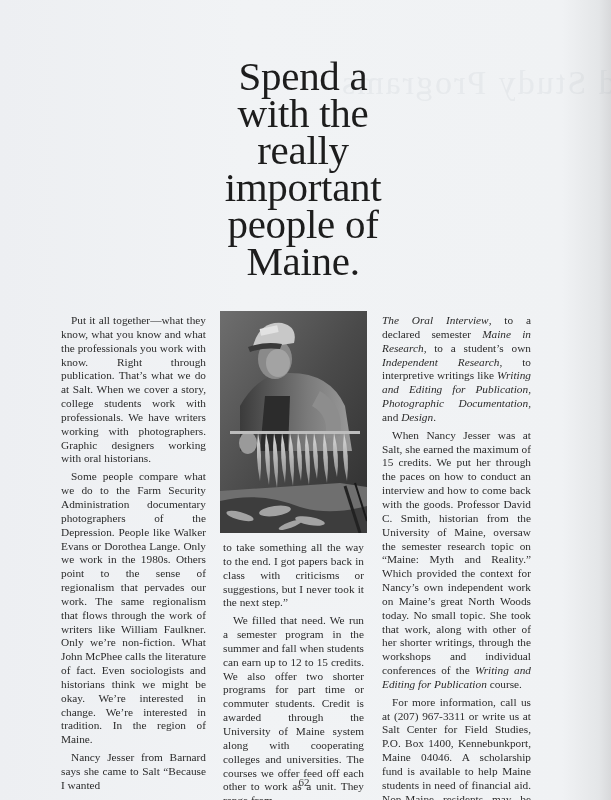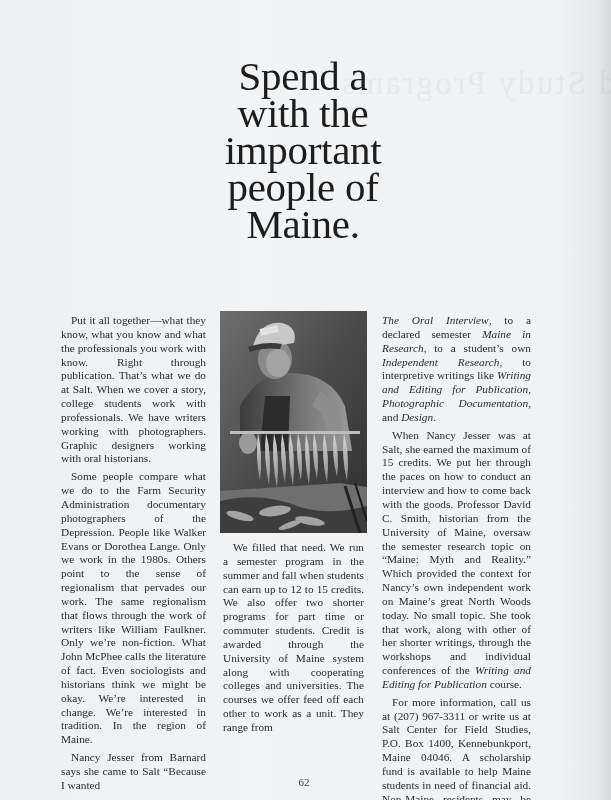--- a/index.html
+++ b/index.html
@@ -95,20 +95,21 @@
 </head>
 <body>
 
 <div class="page">
 
   <div class="show-through">Salt Field Study Programs</div>
 
   <h1 class="headline">
     <span>Spend a</span>
     <span>with the</span>
+    <span>really</span>
     <span>important</span>
     <span>people of</span>
     <span>Maine.</span>
   </h1>
 
   <div class="col col-left">
     <p>Put it all together—what they know, what you know and what the professionals you work with know. Right through publication. That’s what we do at Salt. When we cover a story, college students work with professionals. We have writers working with photog­raphers. Graphic designers work­ing with oral historians.</p>
     <p>Some people compare what we do to the Farm Security Adminis­tration documentary photogra­phers of the Depression. People like Walker Evans or Dorothea Lange. Only we work in the 1980s. Others point to the sense of regionalism that pervades our work. The same regionalism that flows through the work of writers like William Faulk­ner. Only we’re non-fiction. What John McPhee calls the literature of fact. Even sociologists and histo­rians think we might be okay. We’re interested in change. We’re interested in tradition. In the region of Maine.</p>
     <p>Nancy Jesser from Barnard says she came to Salt “Because I wanted</p>
   </div>
@@ -171,20 +172,21 @@
         <ellipse cx="55" cy="200" rx="16" ry="5" transform="rotate(-8 55 200)"></ellipse>
         <ellipse cx="90" cy="210" rx="15" ry="4" transform="rotate(10 90 210)"></ellipse>
         <ellipse cx="70" cy="214" rx="12" ry="3" transform="rotate(-20 70 214)"></ellipse>
       </g>
       <line x1="125" y1="175" x2="140" y2="222" stroke="#222" stroke-width="3"></line>
       <line x1="135" y1="172" x2="147" y2="210" stroke="#1a1a1a" stroke-width="2"></line>
     </svg>
   </div>
 
   <div class="col col-mid">
+    <p class="noindent">to take something all the way to the end. I got papers back in class with criticisms or suggestions, but I never took it the next step.”</p>
     <p>We filled that need. We run a semester program in the summer and fall when students can earn up to 12 to 15 credits. We also offer two shorter programs for part time or commuter students. Credit is awarded through the University of Maine system along with cooper­ating colleges and universities. The courses we offer feed off each other to work as a unit. They range from</p>
   </div>
 
   <div class="col col-right">
     <p class="noindent"><i>The Oral Interview</i><span>, to a declared semester </span><i>Maine in Research</i><span>, to a student’s own </span><i>Independent Re­search</i><span>, to interpretive writings like </span><i>Writing and Editing for Publica­tion</i><span>, </span><i>Photographic Documen­tation</i><span>, and </span><i>Design</i><span>.</span></p>
     <p><span>When Nancy Jesser was at Salt, she earned the maximum of 15 credits. We put her through the paces on how to conduct an inter­view and how to come back with the goods. Professor David C. Smith, historian from the Univer­sity of Maine, oversaw the semester research topic on “Maine: Myth and Reality.” Which provided the context for Nancy’s own indepen­dent work on Maine’s great North Woods today. No small topic. She took that work, along with other of her shorter writings, through the workshops and individual confer­ences of the </span><i>Writing and Editing for Publication</i><span> course.</span></p>
     <p>For more information, call us at (207) 967-3311 or write us at Salt Center for Field Studies, P.O. Box 1400, Kennebunkport, Maine 04046. A scholarship fund is avail­able to help Maine students in need of financial aid. Non-Maine resi­dents may be eligible for financial aid as well.</p>
   </div>
 
   <div class="page-number">62</div>

